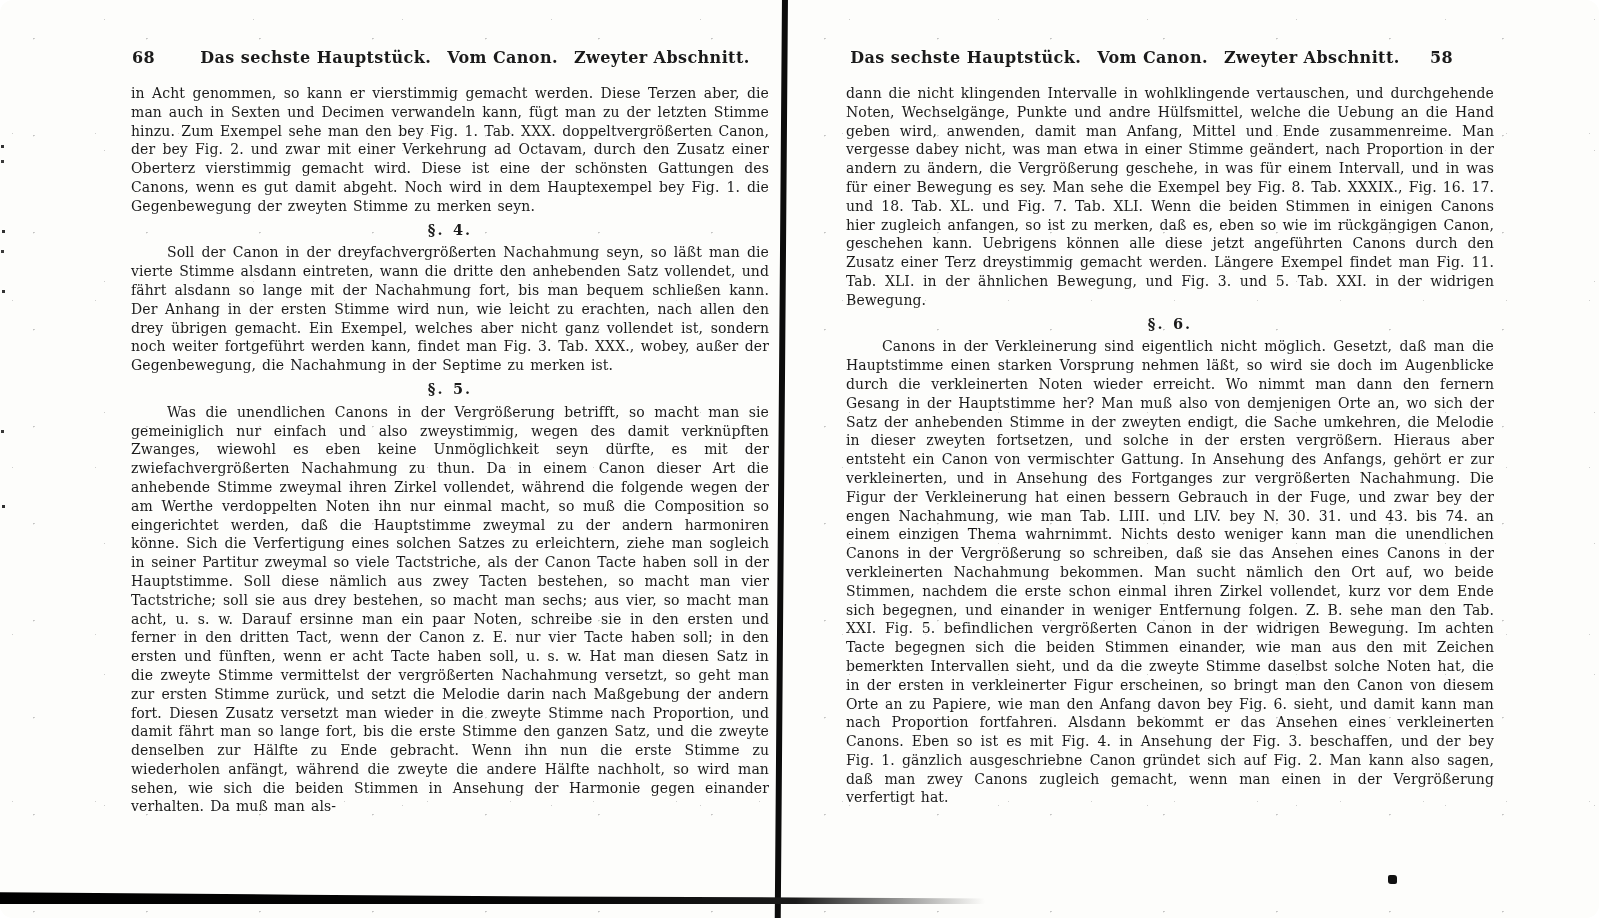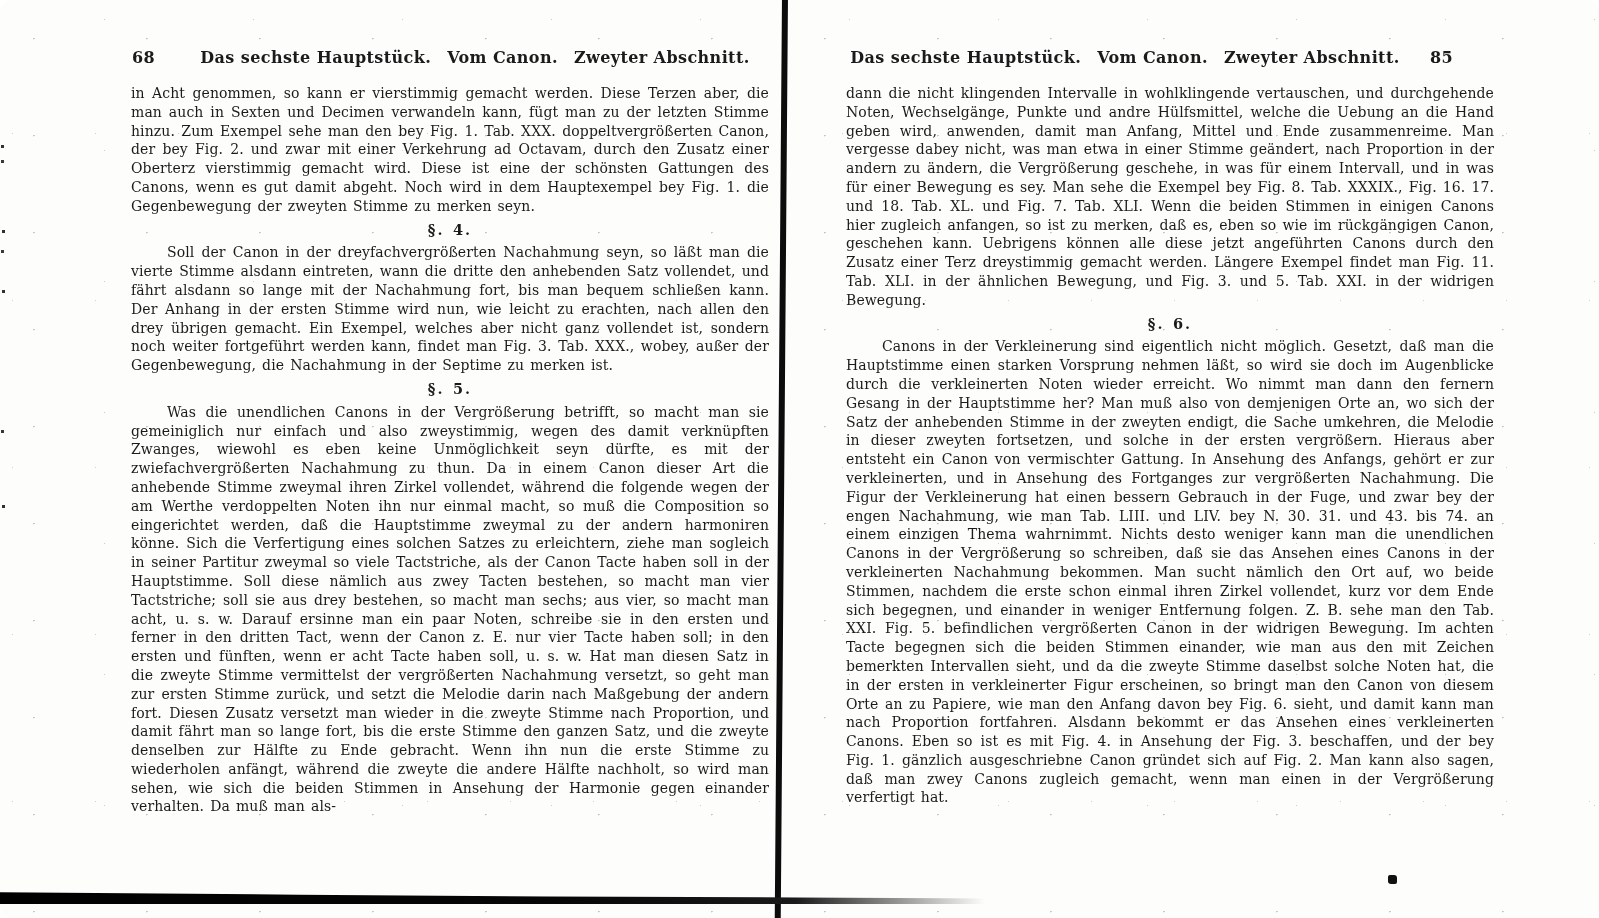--- a/index.html
+++ b/index.html
@@ -132,21 +132,21 @@
         <div class="sec-heading">§. 5.</div>
         <p class="para indent">Was die unendlichen Canons in der Vergrößerung betrifft, so macht man sie gemeiniglich nur einfach und also zweystimmig, wegen des damit verknüpften Zwanges, wiewohl es eben keine Unmöglichkeit seyn dürfte, es mit der zwiefachvergrößerten Nachahmung zu thun. Da in einem Canon dieser Art die anhebende Stimme zweymal ihren Zirkel vollendet, während die folgende wegen der am Werthe verdoppelten Noten ihn nur einmal macht, so muß die Composition so eingerichtet werden, daß die Hauptstimme zweymal zu der andern harmoniren könne. Sich die Verfertigung eines solchen Satzes zu erleichtern, ziehe man sogleich in seiner Partitur zweymal so viele Tactstriche, als der Canon Tacte haben soll in der Hauptstimme. Soll diese nämlich aus zwey Tacten bestehen, so macht man vier Tactstriche; soll sie aus drey bestehen, so macht man sechs; aus vier, so macht man acht, u. s. w. Darauf ersinne man ein paar Noten, schreibe sie in den ersten und ferner in den dritten Tact, wenn der Canon z. E. nur vier Tacte haben soll; in den ersten und fünften, wenn er acht Tacte haben soll, u. s. w. Hat man diesen Satz in die zweyte Stimme vermittelst der vergrößerten Nachahmung versetzt, so geht man zur ersten Stimme zurück, und setzt die Melodie darin nach Maßgebung der andern fort. Diesen Zusatz versetzt man wieder in die zweyte Stimme nach Proportion, und damit fährt man so lange fort, bis die erste Stimme den ganzen Satz, und die zweyte denselben zur Hälfte zu Ende gebracht. Wenn ihn nun die erste Stimme zu wiederholen anfängt, während die zweyte die andere Hälfte nachholt, so wird man sehen, wie sich die beiden Stimmen in Ansehung der Harmonie gegen einander verhalten. Da muß man als-</p>
       </div>
   </div>
 
   <div class="page-column right">
     <div class="running-header">
       <span>Das sechste Hauptstück.</span>
       <span>Vom Canon.</span>
       <span>Zweyter Abschnitt.</span>
-      <span class="page-number">85</span>
+      <span class="page-number">58</span>
     </div>
     <div class="page-body">
         <p class="para">dann die nicht klingenden Intervalle in wohlklingende vertauschen, und durchgehende Noten, Wechselgänge, Punkte und andre Hülfsmittel, welche die Uebung an die Hand geben wird, anwenden, damit man Anfang, Mittel und Ende zusammenreime. Man vergesse dabey nicht, was man etwa in einer Stimme geändert, nach Proportion in der andern zu ändern, die Vergrößerung geschehe, in was für einem Intervall, und in was für einer Bewegung es sey. Man sehe die Exempel bey Fig. 8. Tab. XXXIX., Fig. 16. 17. und 18. Tab. XL. und Fig. 7. Tab. XLI. Wenn die beiden Stimmen in einigen Canons hier zugleich anfangen, so ist zu merken, daß es, eben so wie im rückgängigen Canon, geschehen kann. Uebrigens können alle diese jetzt angeführten Canons durch den Zusatz einer Terz dreystimmig gemacht werden. Längere Exempel findet man Fig. 11. Tab. XLI. in der ähnlichen Bewegung, und Fig. 3. und 5. Tab. XXI. in der widrigen Bewegung.</p>
         <div class="sec-heading">§. 6.</div>
         <p class="para indent">Canons in der Verkleinerung sind eigentlich nicht möglich. Gesetzt, daß man die Hauptstimme einen starken Vorsprung nehmen läßt, so wird sie doch im Augenblicke durch die verkleinerten Noten wieder erreicht. Wo nimmt man dann den fernern Gesang in der Hauptstimme her? Man muß also von demjenigen Orte an, wo sich der Satz der anhebenden Stimme in der zweyten endigt, die Sache umkehren, die Melodie in dieser zweyten fortsetzen, und solche in der ersten vergrößern. Hieraus aber entsteht ein Canon von vermischter Gattung. In Ansehung des Anfangs, gehört er zur verkleinerten, und in Ansehung des Fortganges zur vergrößerten Nachahmung. Die Figur der Verkleinerung hat einen bessern Gebrauch in der Fuge, und zwar bey der engen Nachahmung, wie man Tab. LIII. und LIV. bey N. 30. 31. und 43. bis 74. an einem einzigen Thema wahrnimmt. Nichts desto weniger kann man die unendlichen Canons in der Vergrößerung so schreiben, daß sie das Ansehen eines Canons in der verkleinerten Nachahmung bekommen. Man sucht nämlich den Ort auf, wo beide Stimmen, nachdem die erste schon einmal ihren Zirkel vollendet, kurz vor dem Ende sich begegnen, und einander in weniger Entfernung folgen. Z. B. sehe man den Tab. XXI. Fig. 5. befindlichen vergrößerten Canon in der widrigen Bewegung. Im achten Tacte begegnen sich die beiden Stimmen einander, wie man aus den mit Zeichen bemerkten Intervallen sieht, und da die zweyte Stimme daselbst solche Noten hat, die in der ersten in verkleinerter Figur erscheinen, so bringt man den Canon von diesem Orte an zu Papiere, wie man den Anfang davon bey Fig. 6. sieht, und damit kann man nach Proportion fortfahren. Alsdann bekommt er das Ansehen eines verkleinerten Canons. Eben so ist es mit Fig. 4. in Ansehung der Fig. 3. beschaffen, und der bey Fig. 1. gänzlich ausgeschriebne Canon gründet sich auf Fig. 2. Man kann also sagen, daß man zwey Canons zugleich gemacht, wenn man einen in der Vergrößerung verfertigt hat.</p>
       </div>
   </div>
 
   <div class="gutter-line"></div>
   <div class="bottom-scan-bar"></div>

